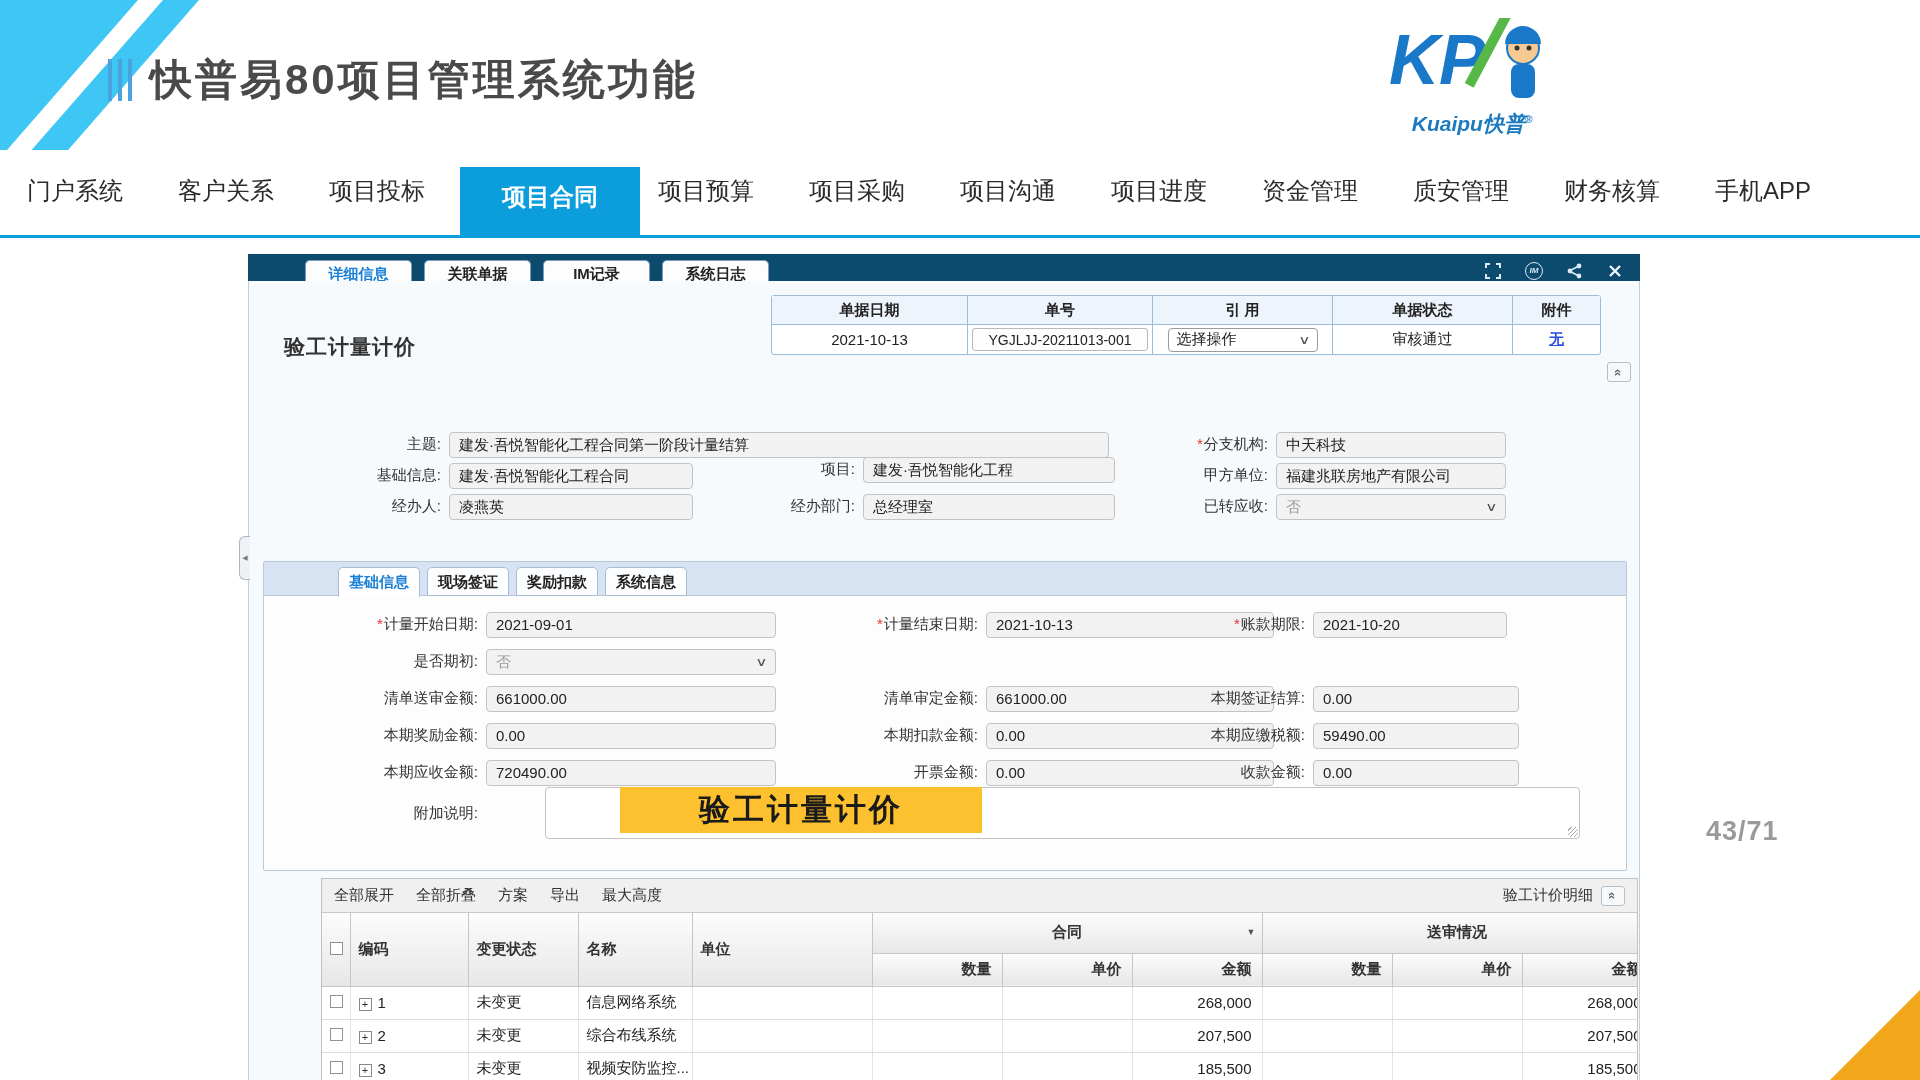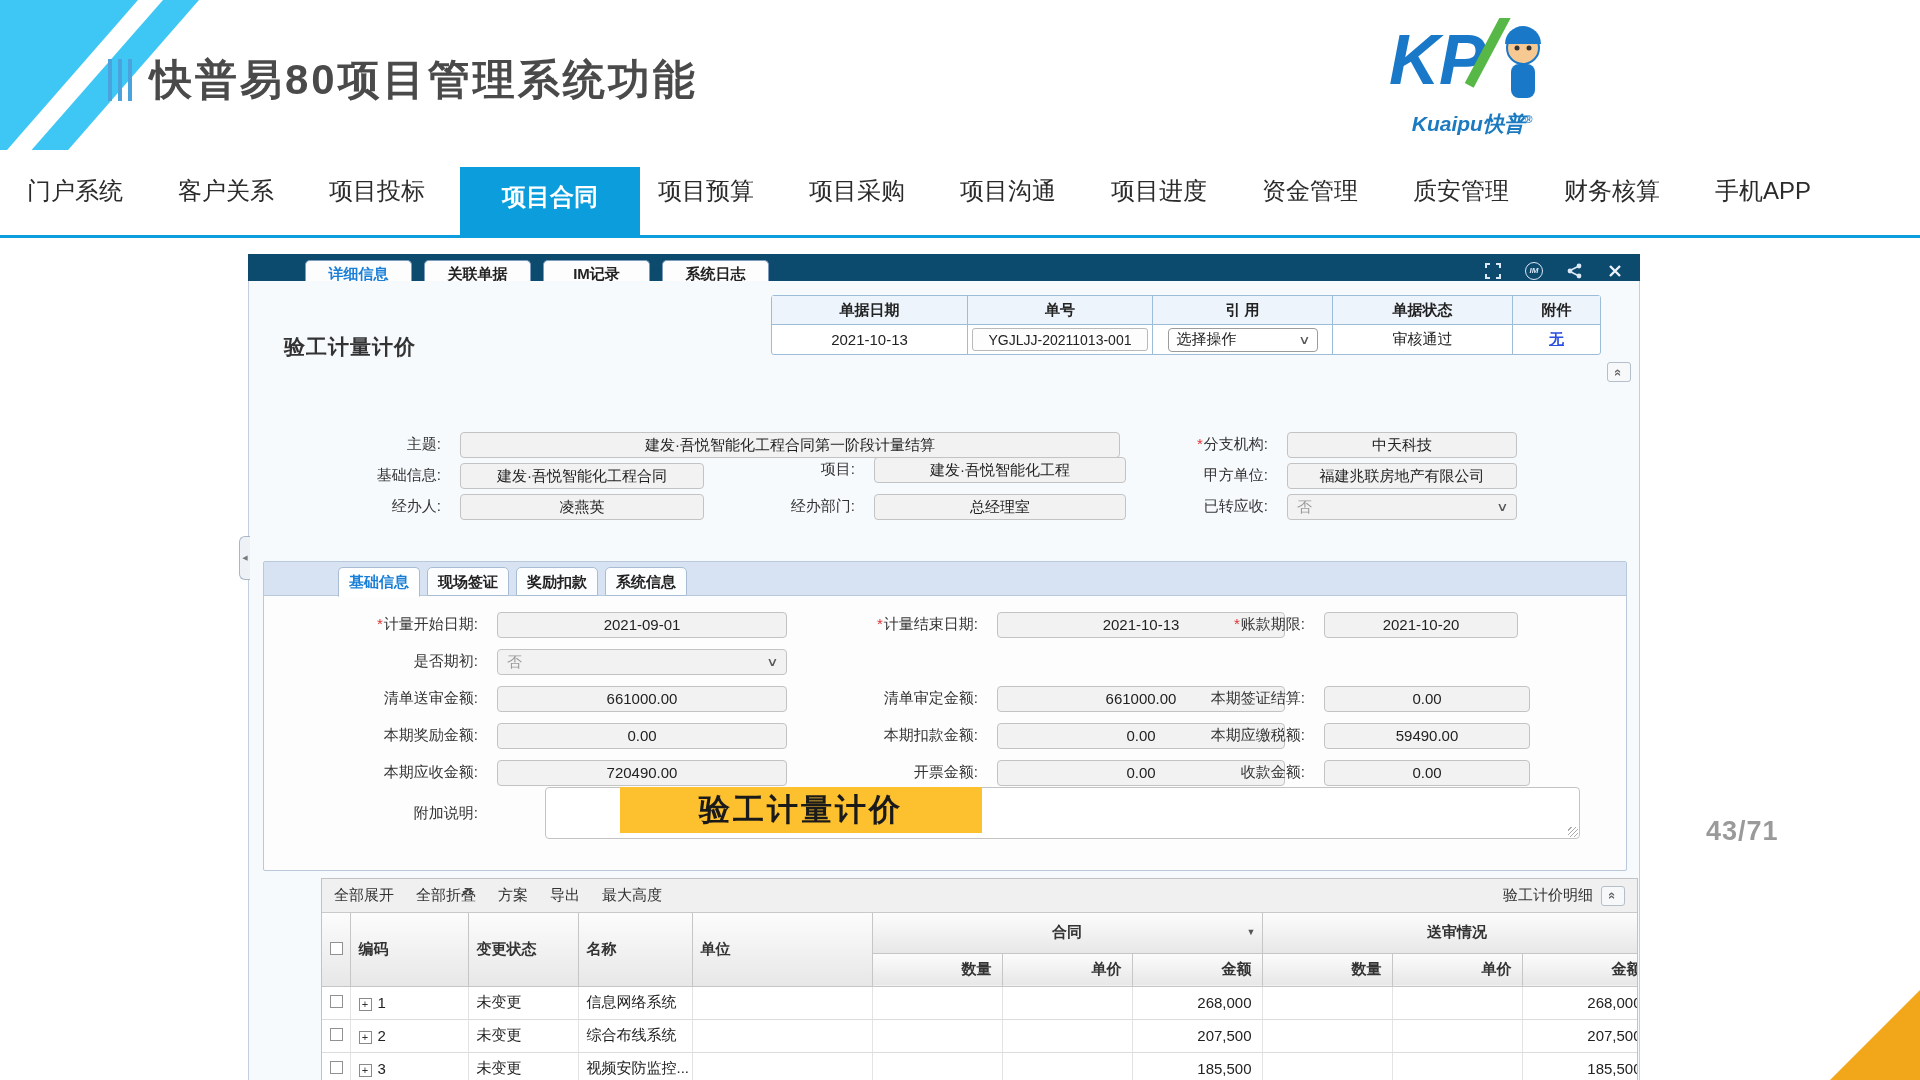--- a/index.html
+++ b/index.html
@@ -49,25 +49,25 @@
   .no-box { width:176px; height:23px; background:#fdfdfd; border:1px solid #b9b9b9; border-radius:3px;
             font-size:14px; display:flex; align-items:center; justify-content:center; color:#222; }
   .ref-select { width:150px; height:24px; background:#fff; border:1px solid #9b9b9b; border-radius:4px;
                 display:flex; align-items:center; justify-content:space-between; padding:0 8px; font-size:15px; cursor:pointer; }
   .attach-link { color:#2b50e0; text-decoration:underline; font-weight:bold; cursor:pointer; }
   .chev { font-size:12px; color:#555; transform:scaleX(1.4); }
   .collapse-btn { position:absolute; width:24px; height:20px; background:#f6f8fa; border:1px solid #b5bfc9;
                   border-radius:3px; display:flex; align-items:center; justify-content:center; cursor:pointer; }
   .collapse-btn span { display:inline-block; transform:rotate(90deg); font-size:13px; color:#666; font-weight:bold; }
   
-  .fld { position:absolute; display:flex; align-items:center; height:27px;gap:11px; }
+  .fld { position:absolute; display:flex; align-items:center; height:27px; }
   .lbl { text-align:right; font-size:15px; color:#333; margin-right:8px; white-space:nowrap; }
   .req { color:#e03131; margin-right:1px; }
   .inp { height:26px; background:#f2f2f2; border:1px solid #c3c3c3; border-radius:4px;
-         font-size:15px; color:#222; padding:0 9px; line-height:24px; white-space:nowrap; overflow:hidden;text-align:center; }
+         font-size:15px; color:#222; padding:0 9px; line-height:24px; white-space:nowrap; overflow:hidden; }
   .sel { display:flex; align-items:center; justify-content:space-between; cursor:pointer; }
   .dis { color:#9a9a9a; }
   .note-area { position:absolute; height:52px; background:#fff; border:1px solid #c3c3c3; border-radius:4px; }
   .resize-grip { position:absolute; right:1px; bottom:1px; width:10px; height:10px;
     background:repeating-linear-gradient(135deg,transparent,transparent 2px,#aaa 2px,#aaa 3px); }
   
   .basic-box { position:absolute; left:14px; top:280px; width:1364px; height:310px;
                border:1px solid #b9c8da; background:#fdfdfd; border-radius:2px; }
   .subtab-strip { position:absolute; left:0; top:0; width:100%; height:34px; background:#d7e3f2;
                   border-bottom:1px solid #b9c8da; }

